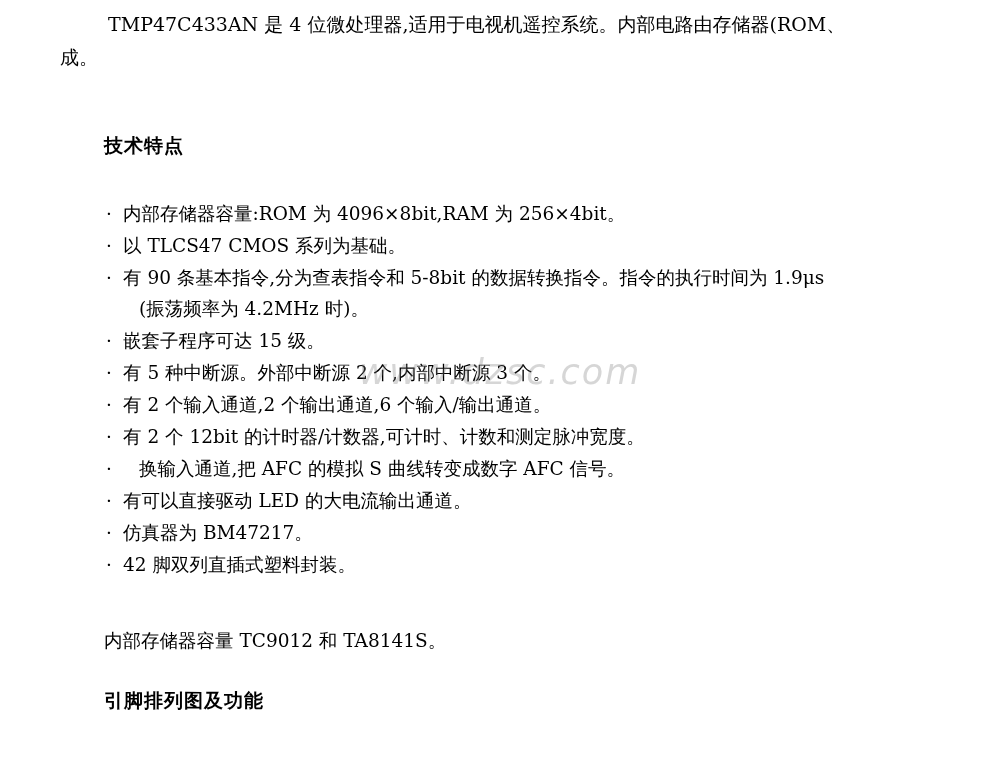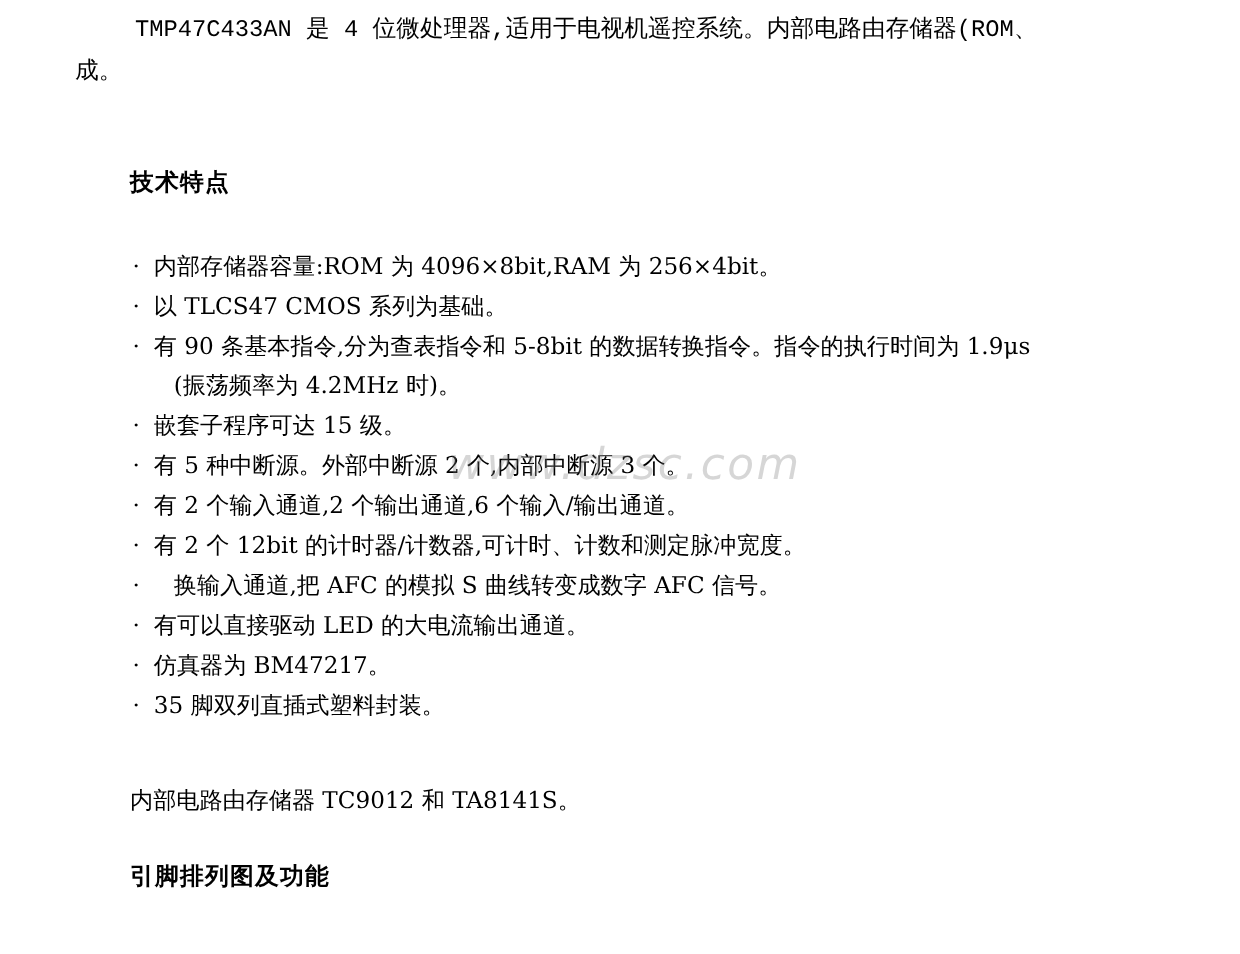--- a/index.html
+++ b/index.html
@@ -27,21 +27,20 @@
     left: 60px;
     top: 8px;
     width: 880px;
     font-size: 19px;
     line-height: 33px;
     text-align: justify;
   }
   .intro .ln {
     display: block;
     white-space: nowrap;
-    font-family: Liberation Mono, monospace;
   }
   .intro .ln.first {
     text-indent: 48px;
   }
   .section-title {
     position: absolute;
     font-size: 19px;
     font-weight: bold;
     font-family: Liberation Serif, serif;
     letter-spacing: 1px;
@@ -150,23 +149,23 @@
     <div class="feature">
       <span class="bullet">·</span>
       <span>有可以直接驱动 LED 的大电流输出通道。</span>
     </div>
     <div class="feature">
       <span class="bullet">·</span>
       <span>仿真器为 BM47217。</span>
     </div>
     <div class="feature">
       <span class="bullet">·</span>
-      <span>35 脚双列直插式塑料封装。</span>
+      <span>42 脚双列直插式塑料封装。</span>
     </div>
   </div>
 
-  <div class="trailing">内部电路由存储器 TC9012 和 TA8141S。</div>
+  <div class="trailing">内部存储器容量 TC9012 和 TA8141S。</div>
 
   <div class="section-title" id="pin-title">引脚排列图及功能</div>
 
   <div class="watermark">www.dzsc.com</div>
 
 </div>
 
 </body></html>

